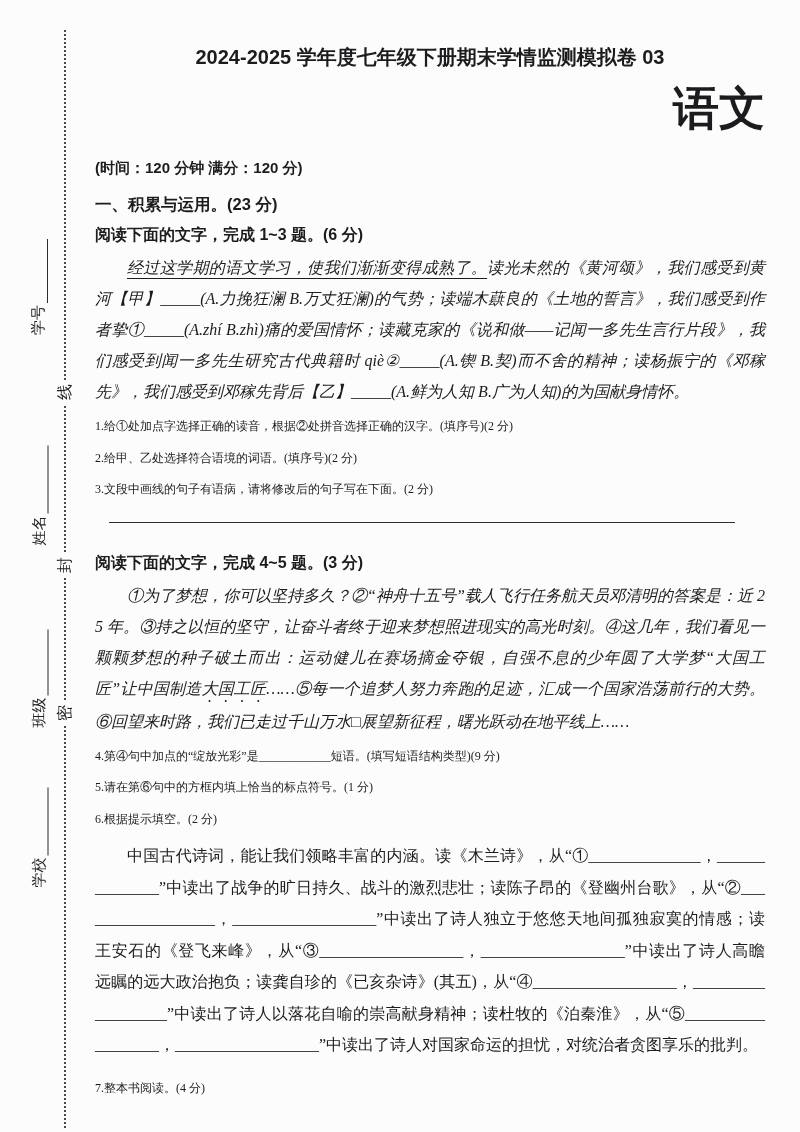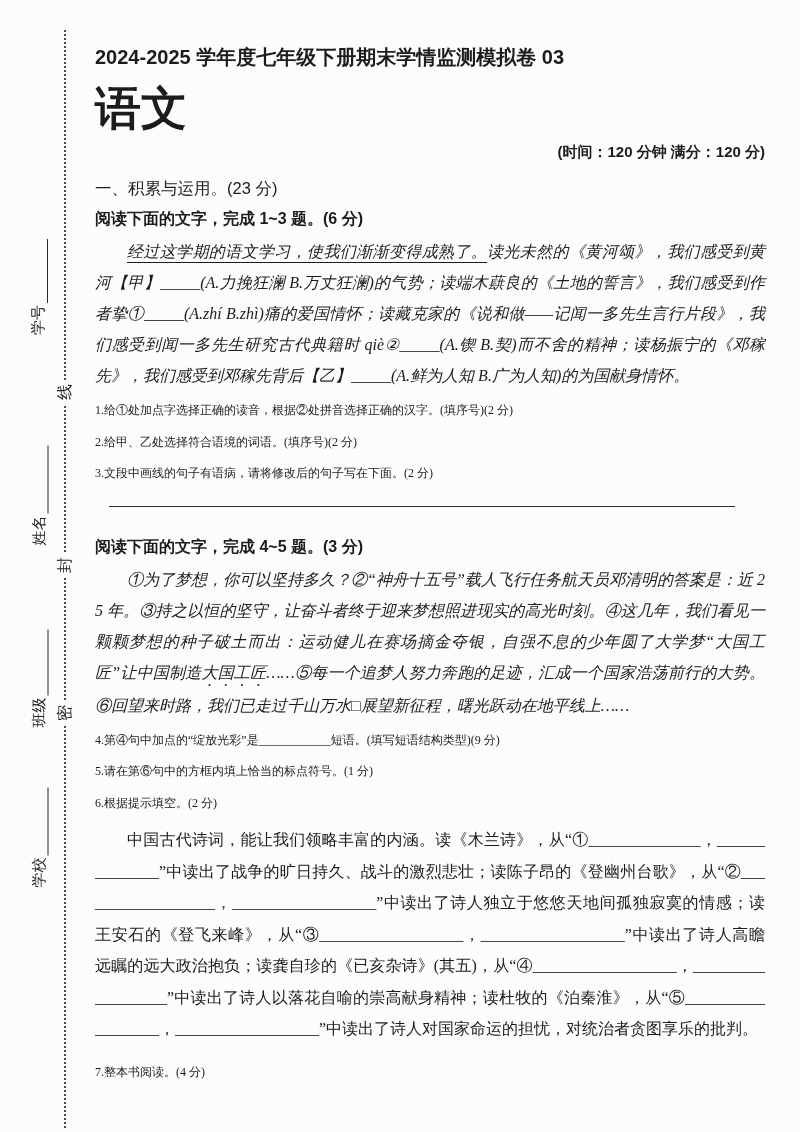--- a/index.html
+++ b/index.html
@@ -27,38 +27,38 @@
     vertical-align:bottom;margin-left:2px;
   }
   .seal-char{
     position:absolute;left:53px;width:24px;height:24px;line-height:24px;
     text-align:center;background:#fcfcfc;transform:rotate(-90deg);
     font-size:16px;color:#222;
   }
   
   .content{position:absolute;left:95px;top:0;width:670px;}
   .doc-title{
-    margin:44px 0 0 0;text-align:left;
+    margin:44px 0 0 0;text-align:center;
     font-family:"Liberation Sans","DejaVu Sans",sans-serif;
     font-weight:700;font-size:20px;line-height:26px;
   }
   .doc-subject{
-    margin:14px 0 0 0;text-align:left;
+    margin:14px 0 0 0;text-align:right;
     font-family:"Liberation Sans","DejaVu Sans",sans-serif;
     font-weight:700;font-size:46px;line-height:48px;
   }
   .doc-meta{
-    margin:10px 0 0 0;text-align:right;
+    margin:26px 0 0 0;text-align:left;
     font-family:"Liberation Sans","DejaVu Sans",sans-serif;
     font-weight:700;font-size:15px;line-height:20px;
   }
   .section-heading{
     margin:14px 0 0 0;
     font-family:"Liberation Sans","DejaVu Sans",sans-serif;
-    font-weight:400;font-size:16.5px;line-height:24px;
+    font-weight:700;font-size:16.5px;line-height:24px;
   }
   .reading-intro{
     margin:7px 0 0 0;
     font-family:"Liberation Sans","DejaVu Sans",sans-serif;
     font-weight:700;font-size:16px;line-height:24px;
   }
   .passage{
     margin:5px 0 0 0;
     font-size:16px;line-height:31px;
     text-indent:2em;text-align:justify;

